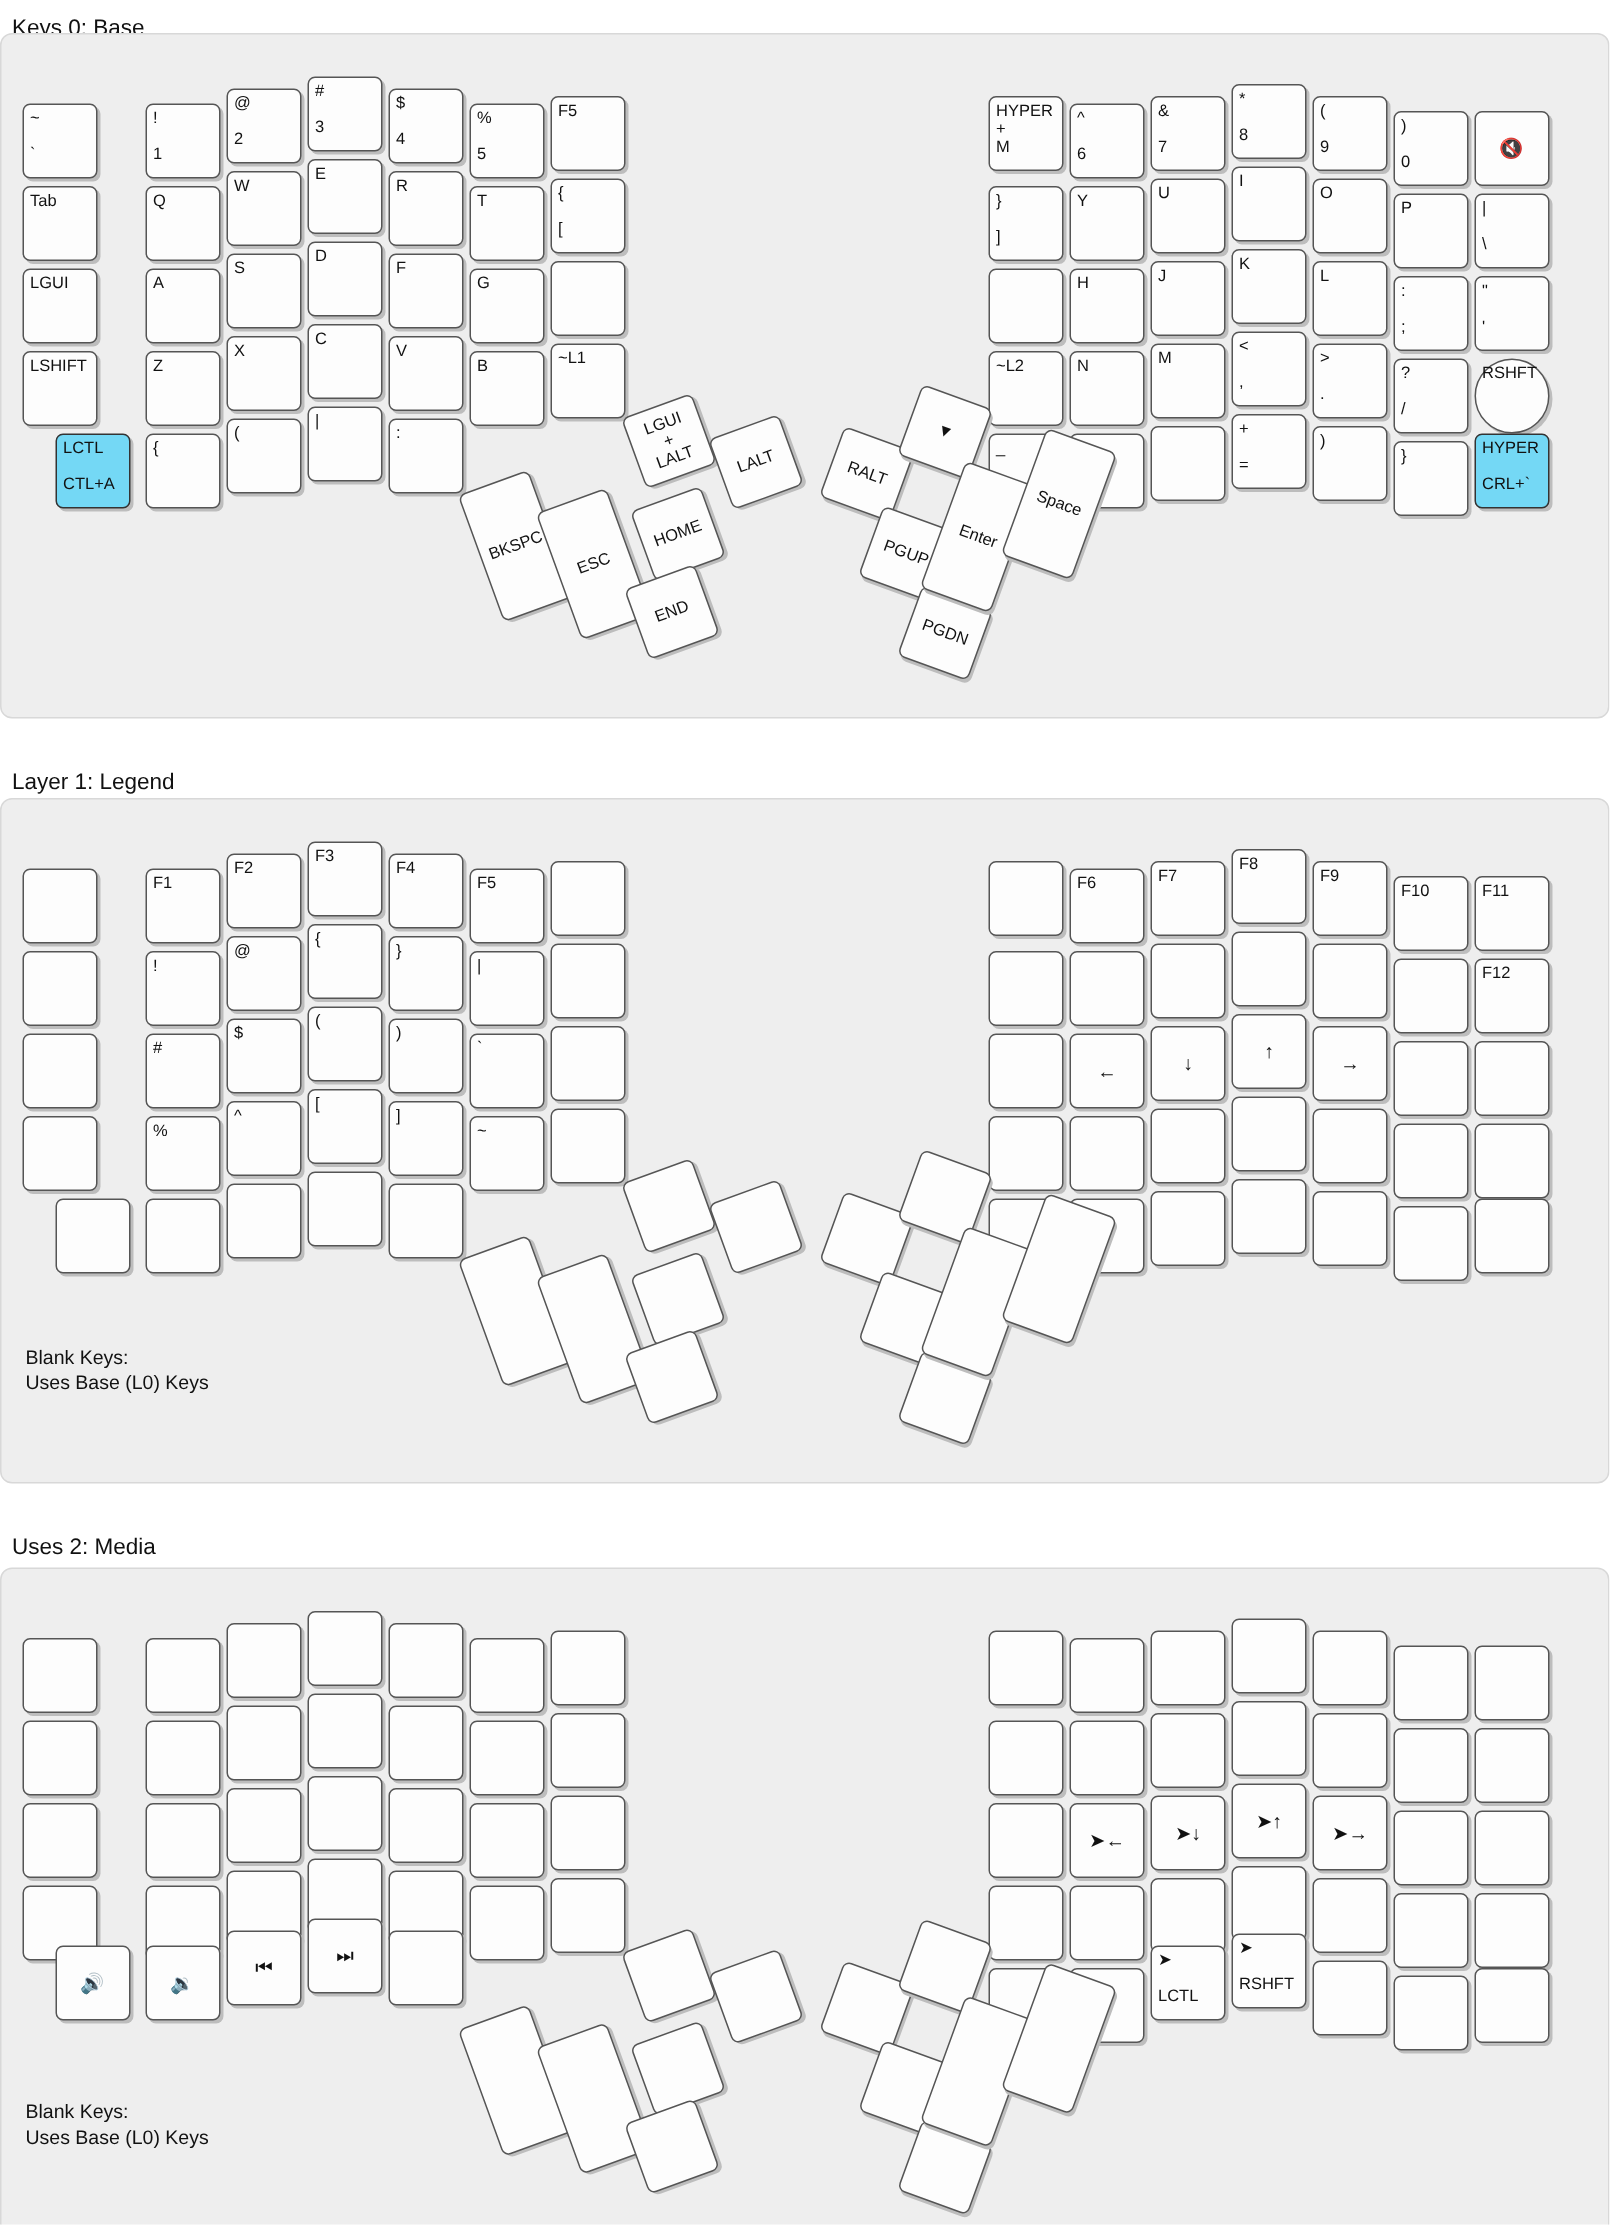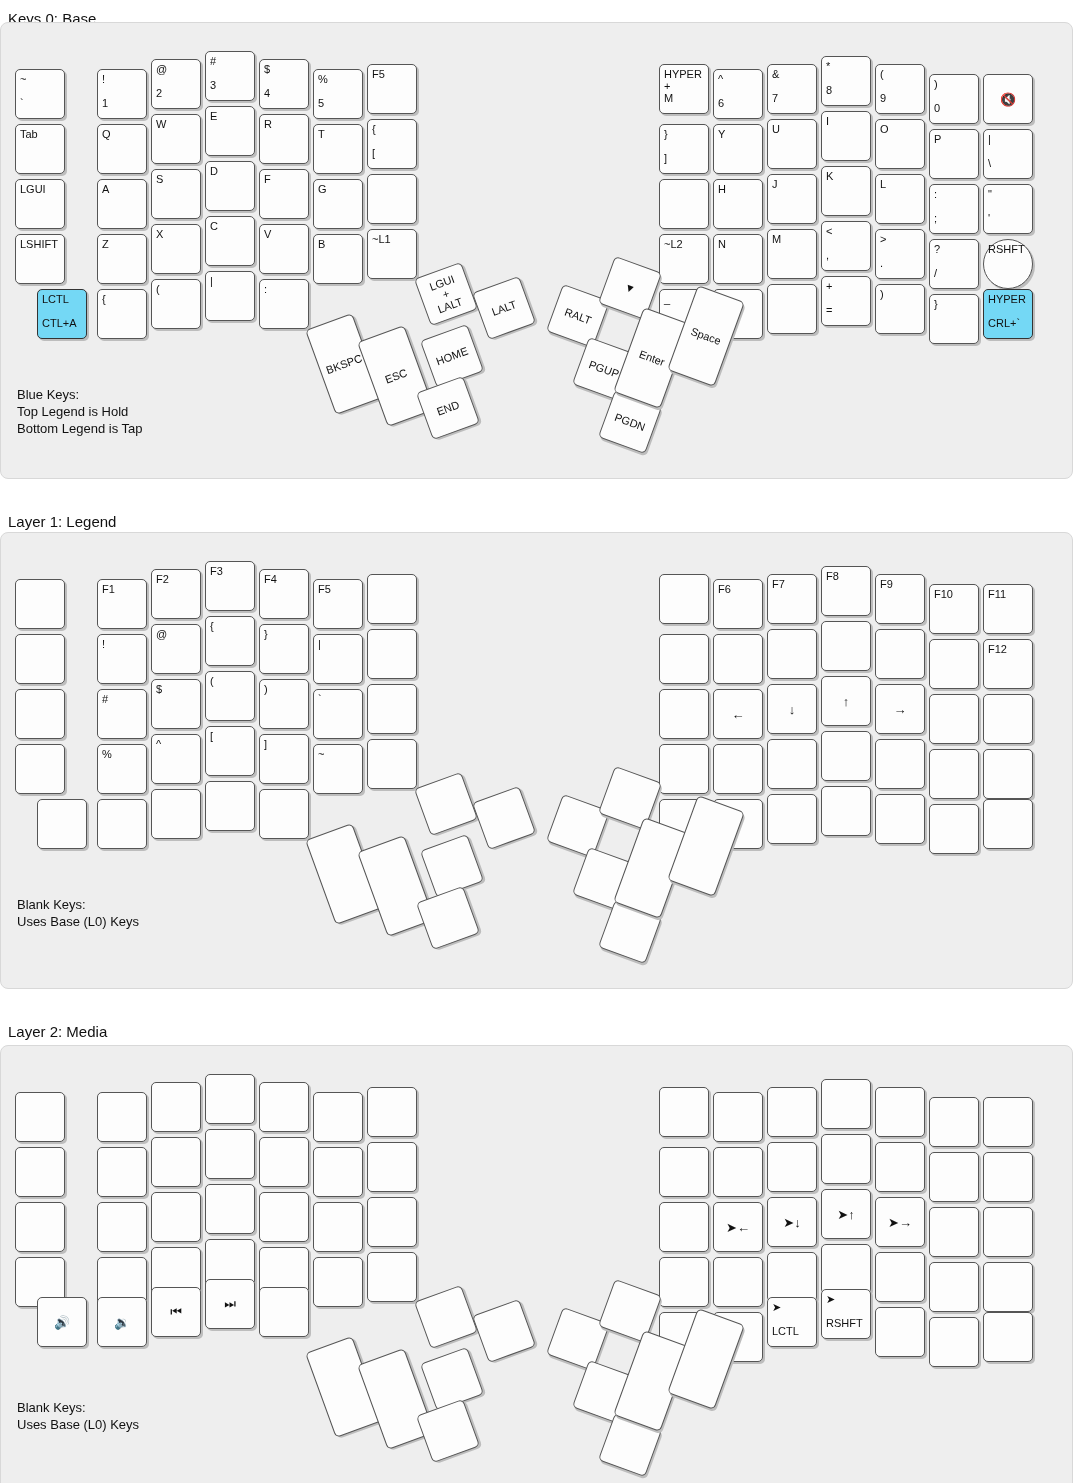--- a/index.html
+++ b/index.html
@@ -273,23 +273,20 @@
       </div>
       <div class="key" style="left: 604px; top: 240px; width: 50px; height: 50px; transform: rotate(20deg);">
         <div class="center" style="white-space: pre; font-size: 11px; line-height: 12px;">▼</div>
       </div>
       <div class="key" style="left: 626px; top: 290px; width: 50px; height: 90px; transform: rotate(20deg);">
         <div class="center" style="white-space: pre; font-size: 11px; line-height: 12px;">Enter</div>
       </div>
       <div class="key" style="left: 680px; top: 268px; width: 50px; height: 90px; transform: rotate(20deg);">
         <div class="center" style="white-space: pre; font-size: 11px; line-height: 12px;">Space</div>
       </div>
-      <div class="note" style="left: 16px; top: 363px;">Blue Keys:
-Top Legend is Hold
-Bottom Legend is Tap</div>
     </div>
     <div class="layer-title" style="position: absolute; left: 4px; top: 505px;">Layer 1: Legend</div>
     <div class="layer-box" style="position: absolute; left: 0px; top: 532px; width: 1071px; height: 455px;">
       <div class="key" style="left: 14px; top: 46px;"></div>
       <div class="key" style="left: 96px; top: 46px;">
         <div class="top">F1</div>
       </div>
       <div class="key" style="left: 150px; top: 36px;">
         <div class="top">F2</div>
       </div>
@@ -424,21 +421,21 @@
       <div class="key" style="left: 478px; top: 260px; width: 50px; height: 50px; transform: rotate(-20deg);"></div>
       <div class="key" style="left: 552px; top: 268px; width: 50px; height: 50px; transform: rotate(20deg);"></div>
       <div class="key" style="left: 578px; top: 321px; width: 50px; height: 50px; transform: rotate(20deg);"></div>
       <div class="key" style="left: 604px; top: 374px; width: 50px; height: 50px; transform: rotate(20deg);"></div>
       <div class="key" style="left: 604px; top: 240px; width: 50px; height: 50px; transform: rotate(20deg);"></div>
       <div class="key" style="left: 626px; top: 290px; width: 50px; height: 90px; transform: rotate(20deg);"></div>
       <div class="key" style="left: 680px; top: 268px; width: 50px; height: 90px; transform: rotate(20deg);"></div>
       <div class="note" style="left: 16px; top: 363px;">Blank Keys:
 Uses Base (L0) Keys</div>
     </div>
-    <div class="layer-title" style="position: absolute; left: 4px; top: 1015px;">Layer 2: Media</div>
+    <div class="layer-title" style="position: absolute; left: 4px; top: 1015px;">Uses 2: Media</div>
     <div class="layer-box" style="position: absolute; left: 0px; top: 1045px; width: 1071px; height: 455px;">
       <div class="key" style="left: 14px; top: 46px;"></div>
       <div class="key" style="left: 96px; top: 46px;"></div>
       <div class="key" style="left: 150px; top: 36px;"></div>
       <div class="key" style="left: 204px; top: 28px;"></div>
       <div class="key" style="left: 258px; top: 36px;"></div>
       <div class="key" style="left: 312px; top: 46px;"></div>
       <div class="key" style="left: 366px; top: 41px;"></div>
       <div class="key" style="left: 14px; top: 101px;"></div>
       <div class="key" style="left: 96px; top: 101px;"></div>

